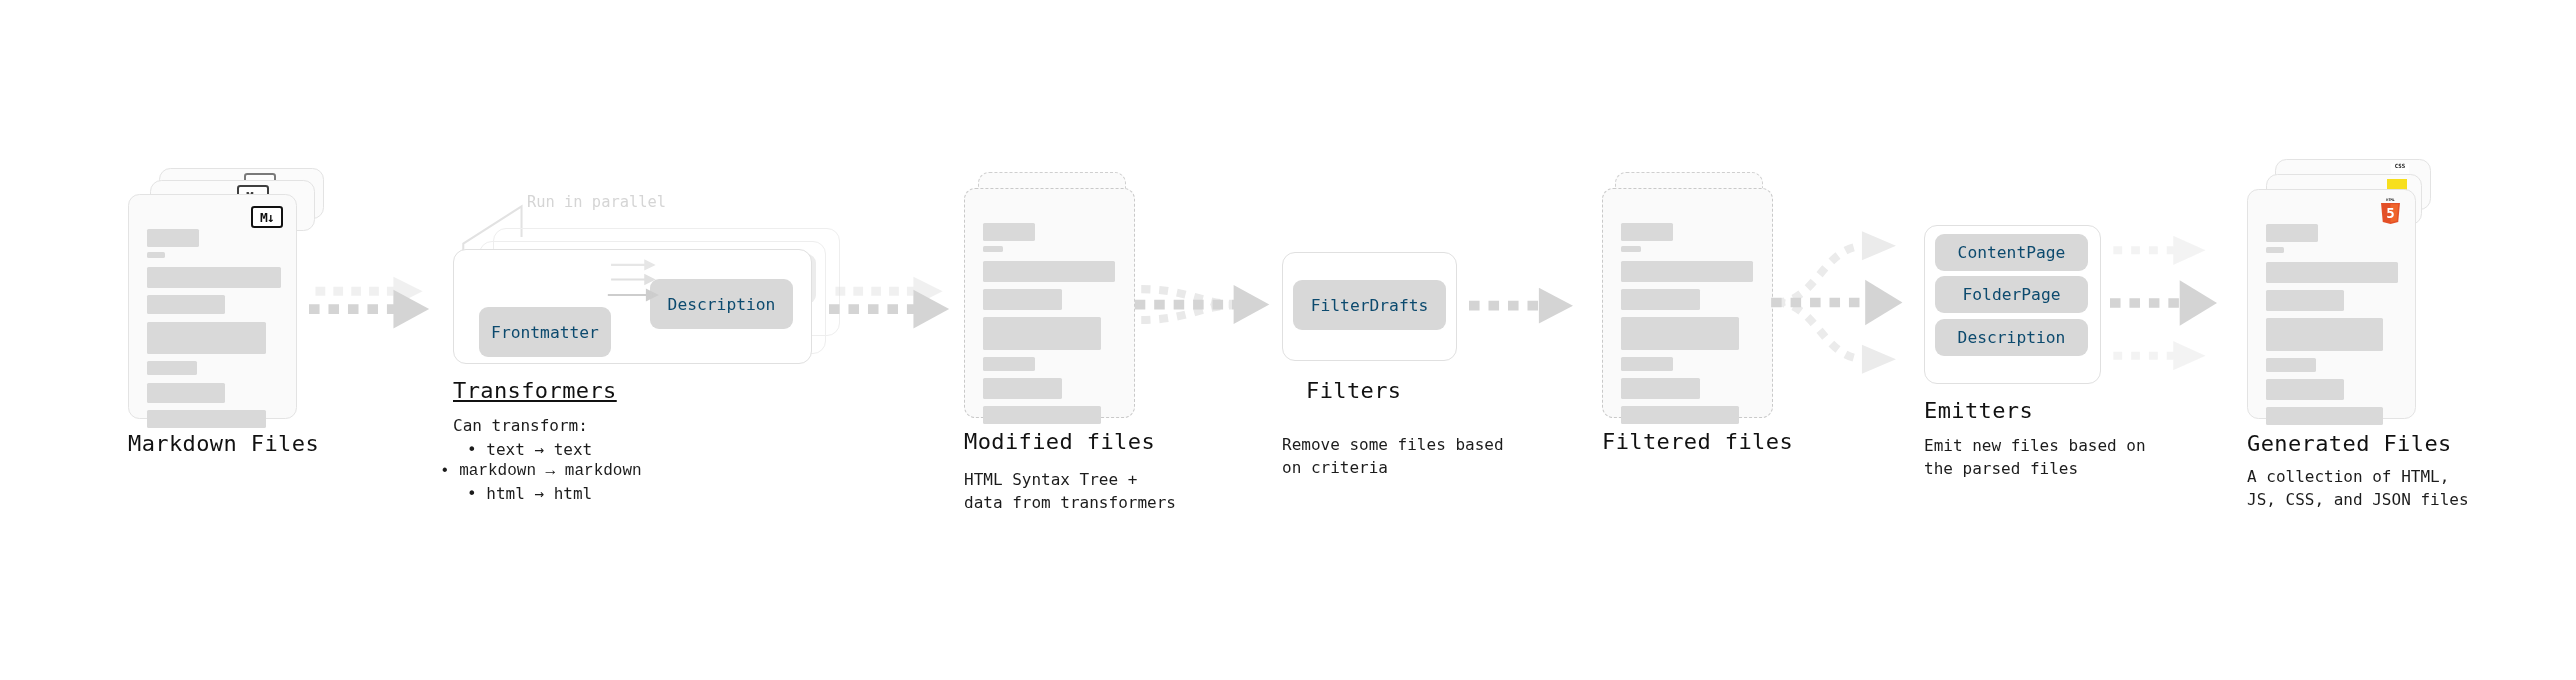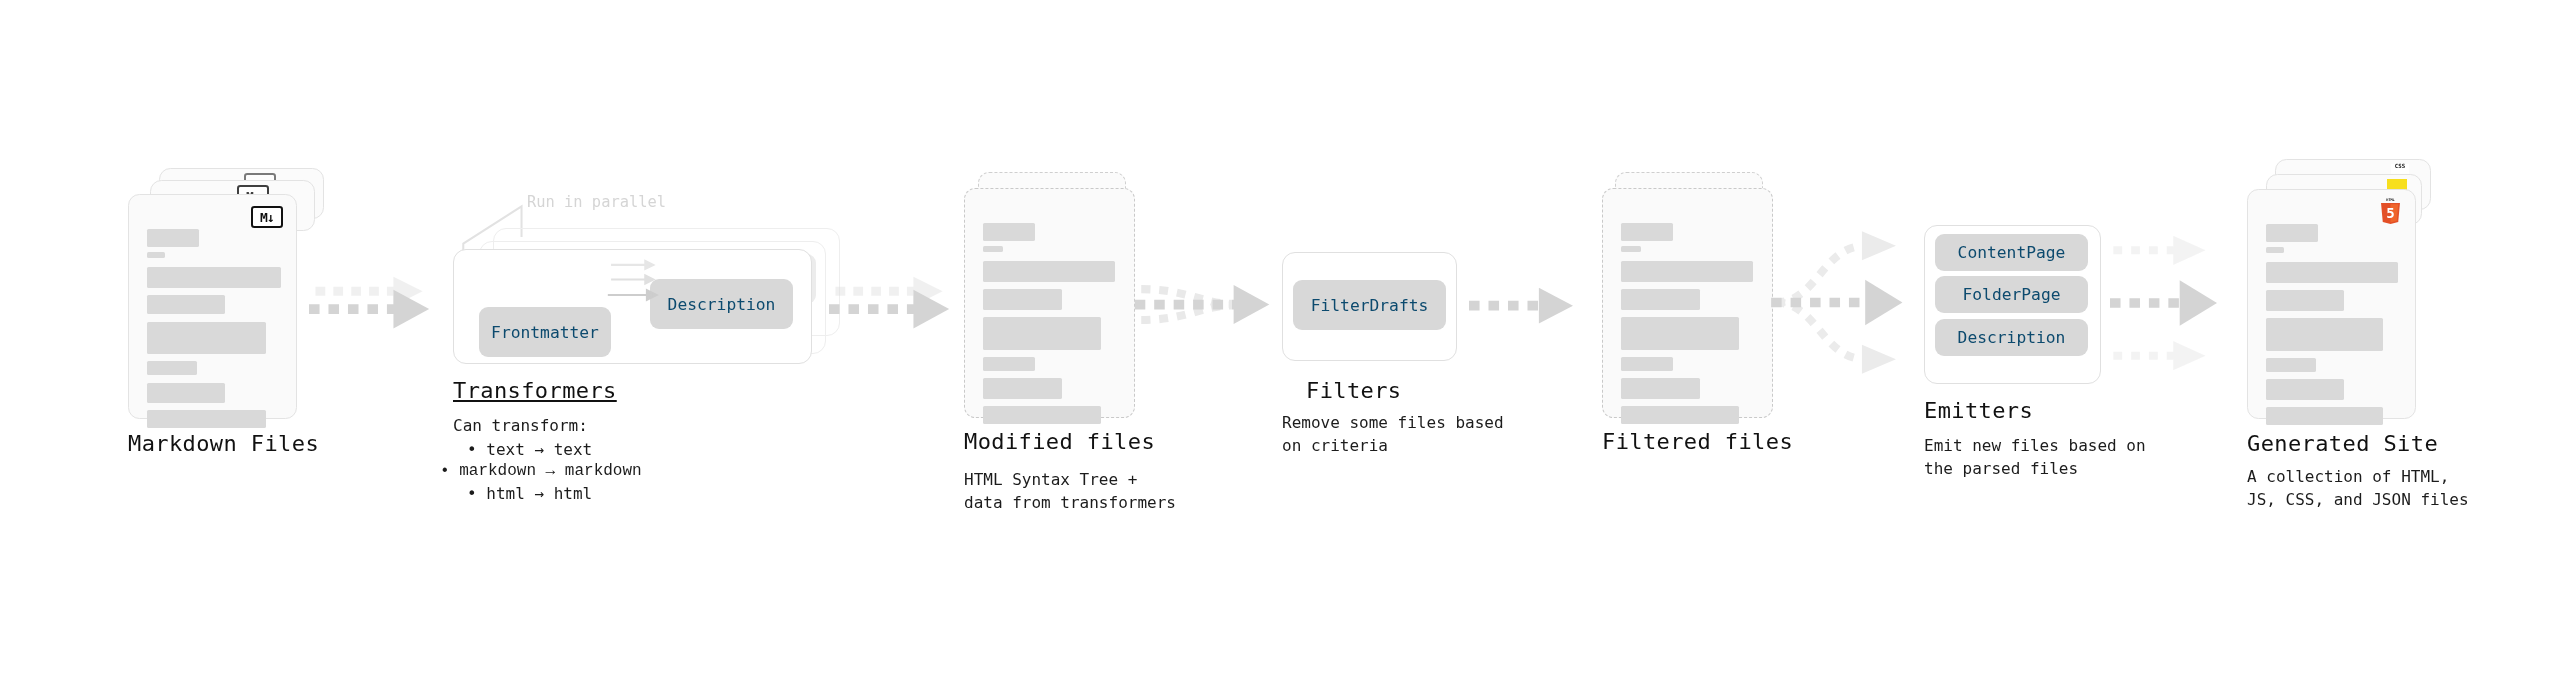--- a/index.html
+++ b/index.html
@@ -167,21 +167,21 @@
     <path d="M4 38 C 60 38, 80 56, 116 56" fill="none" stroke="#e9e9e9" stroke-width="10" stroke-dasharray="11 11"></path>
     <path d="M4 76 C 60 76, 80 58, 116 58" fill="none" stroke="#e9e9e9" stroke-width="10" stroke-dasharray="11 11"></path>
     <line x1="-4" y1="57" x2="126" y2="57" stroke="#d4d4d4" stroke-width="12" stroke-dasharray="13 11"></line>
     <polygon points="118,33 162,57 118,81" fill="#d4d4d4"></polygon>
   </svg>
 
   <div>
     <div class="proc" style="left:1282px;top:252px;width:173px;height:107px;"></div>
     <div class="chip" style="left:1293px;top:280px;width:153px;height:50px;">FilterDrafts</div>
     <div class="stage-title" style="left:1306px;top:378px;">Filters</div>
-    <div class="stage-sub" style="left:1282px;top:411px;">Remove some files based
+    <div class="stage-sub" style="left:1282px;top:433px;">Remove some files based
 on criteria</div>
   </div>
 
   <svg class="flow" style="left:1469px;top:286px;width:130px;height:41px;" viewBox="0 0 160 50">
     <line x1="0" y1="24" x2="92" y2="24" stroke="#d4d4d4" stroke-width="12" stroke-dasharray="13 11"></line>
     <polygon points="86,2 128,24 86,46" fill="#d4d4d4"></polygon>
   </svg>
 
   <div>
     <div class="ghost dashed" style="left:1615px;top:172px;width:146px;height:49px;"></div>
@@ -253,19 +253,19 @@
         <div class="bar" style="width:117px;height:18px;"></div>
       </div>
       <svg class="html5" style="right:13px;top:8.1px;" viewBox="0 0 64 74">
         <text x="32" y="9" font-size="10" font-weight="bold" text-anchor="middle" fill="#111" font-family="'DejaVu Sans Mono',monospace">HTML</text>
         <path d="M5 14 L59 14 L54 68 L32 74 L10 68 Z" fill="#e34f26"></path>
         <path d="M32 18 L32 70 L50 65 L54 18 Z" fill="#ef652a"></path>
         <text x="32" y="58" font-size="40" font-weight="bold" text-anchor="middle" fill="#ffffff" font-family="'DejaVu Sans Mono',monospace">5</text>
       </svg>
     </div>
 
-    <div class="stage-title" style="left:2247px;top:431px;">Generated Site</div>
+    <div class="stage-title" style="left:2247px;top:431px;">Generated Files</div>
     <div class="stage-sub" style="left:2247px;top:465px;">A collection of HTML,
 JS, CSS, and JSON files</div>
   </div>
 
 </div>
 
 
 </body></html>

